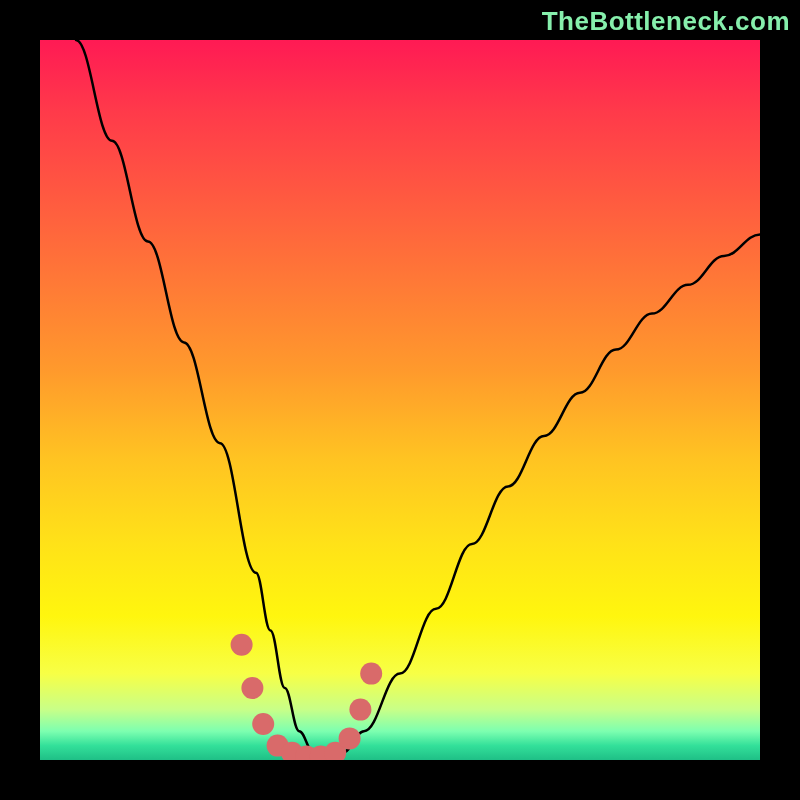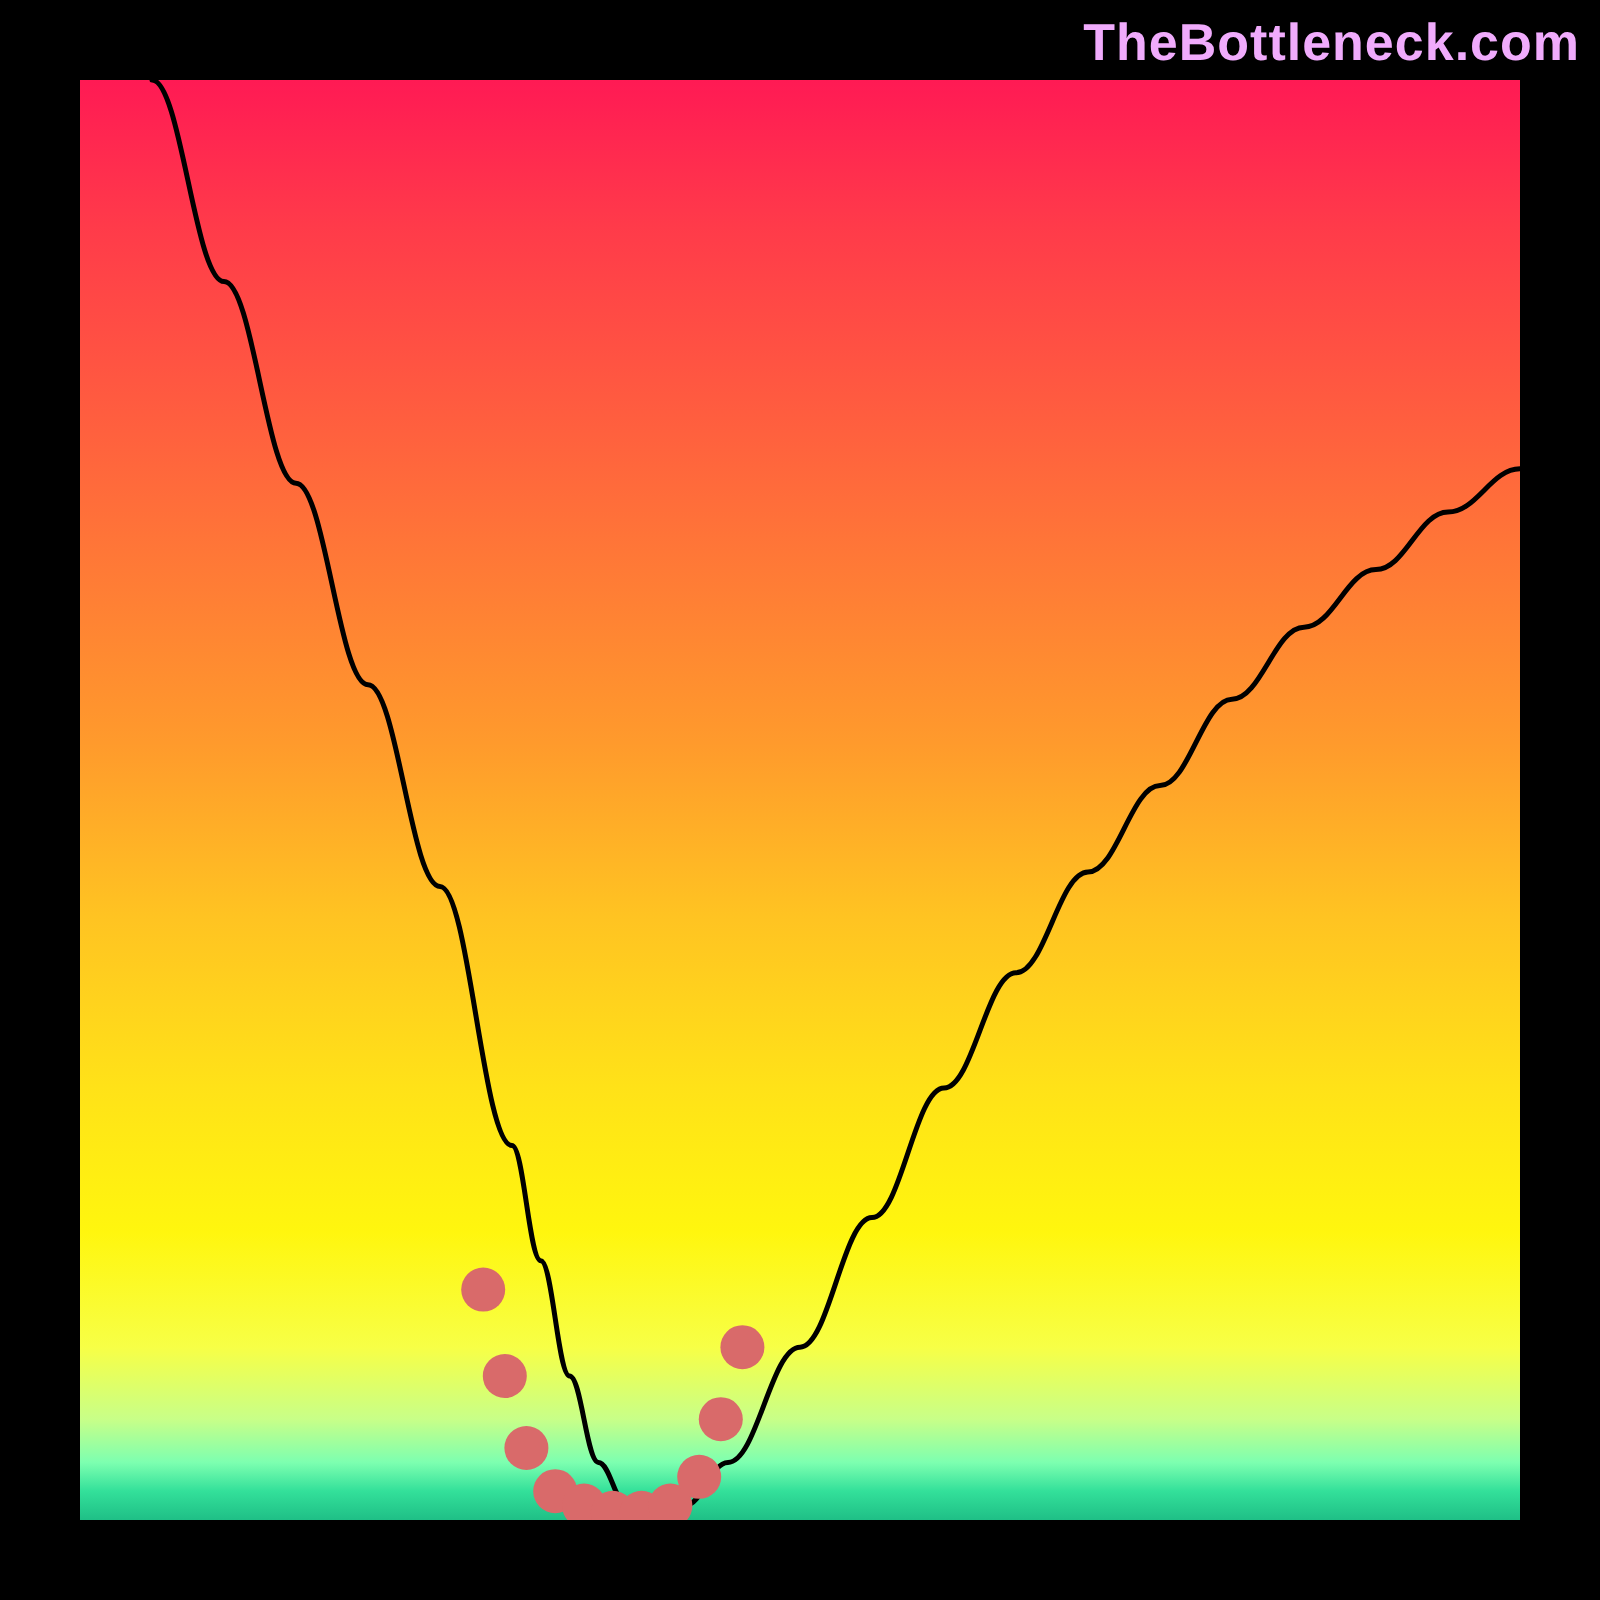--- a/index.html
+++ b/index.html
@@ -40,21 +40,21 @@
       #1fbf86 100%
     );
   }
   .watermark {
     position: absolute;
     top: 6px;
     right: 10px;
     font-family: Arial, Helvetica, sans-serif;
     font-size: 26px;
     font-weight: 600;
-    color: #f0abfc;
+    color: #86efac;
     letter-spacing: 0.5px;
   }
   svg.curve {
     position: absolute;
     left: 0;
     top: 0;
     width: 720px;
     height: 720px;
   }
 </style>

